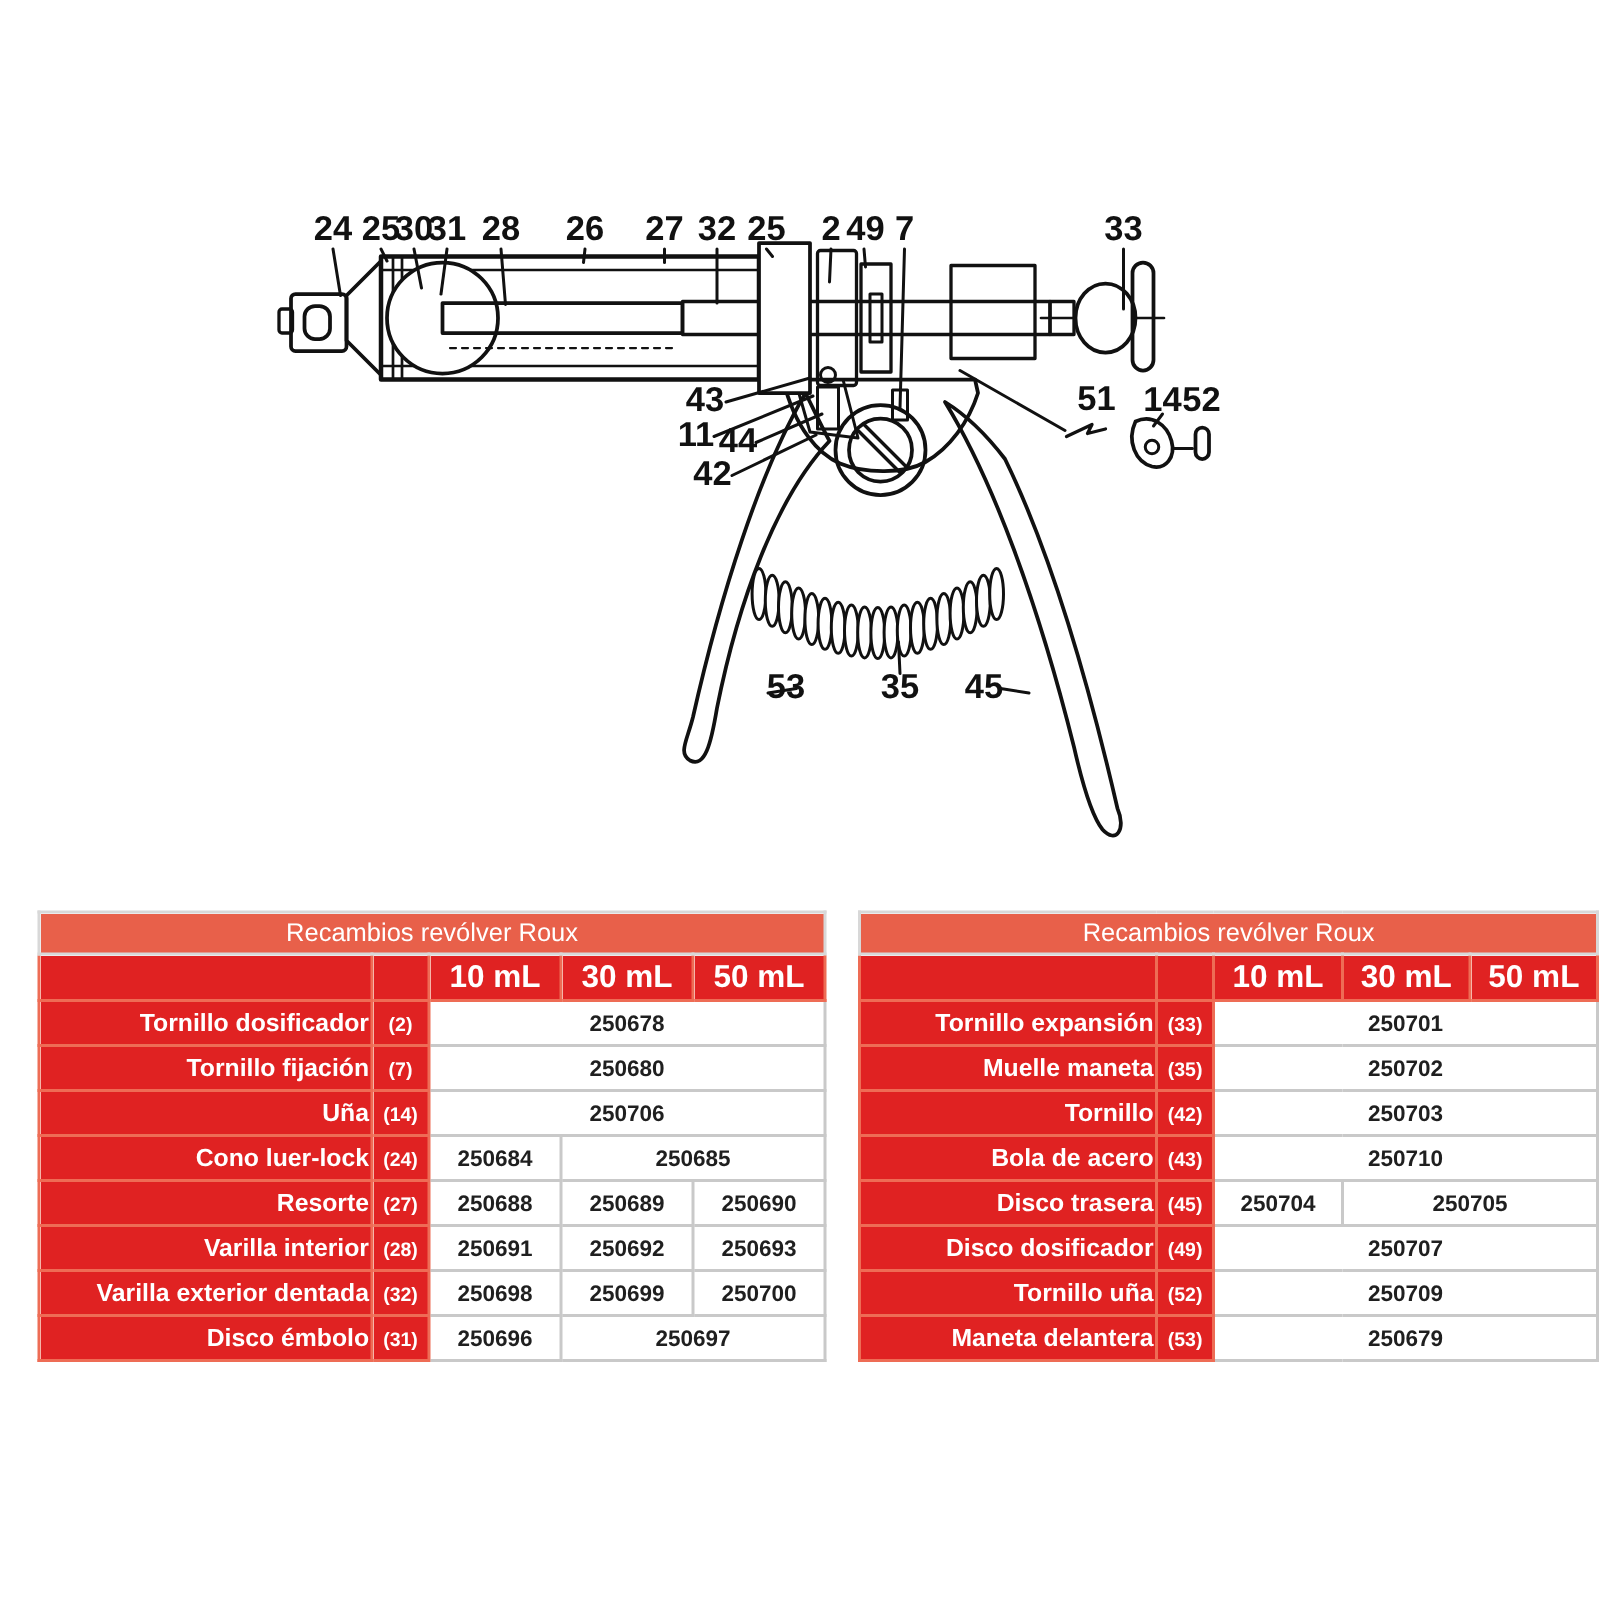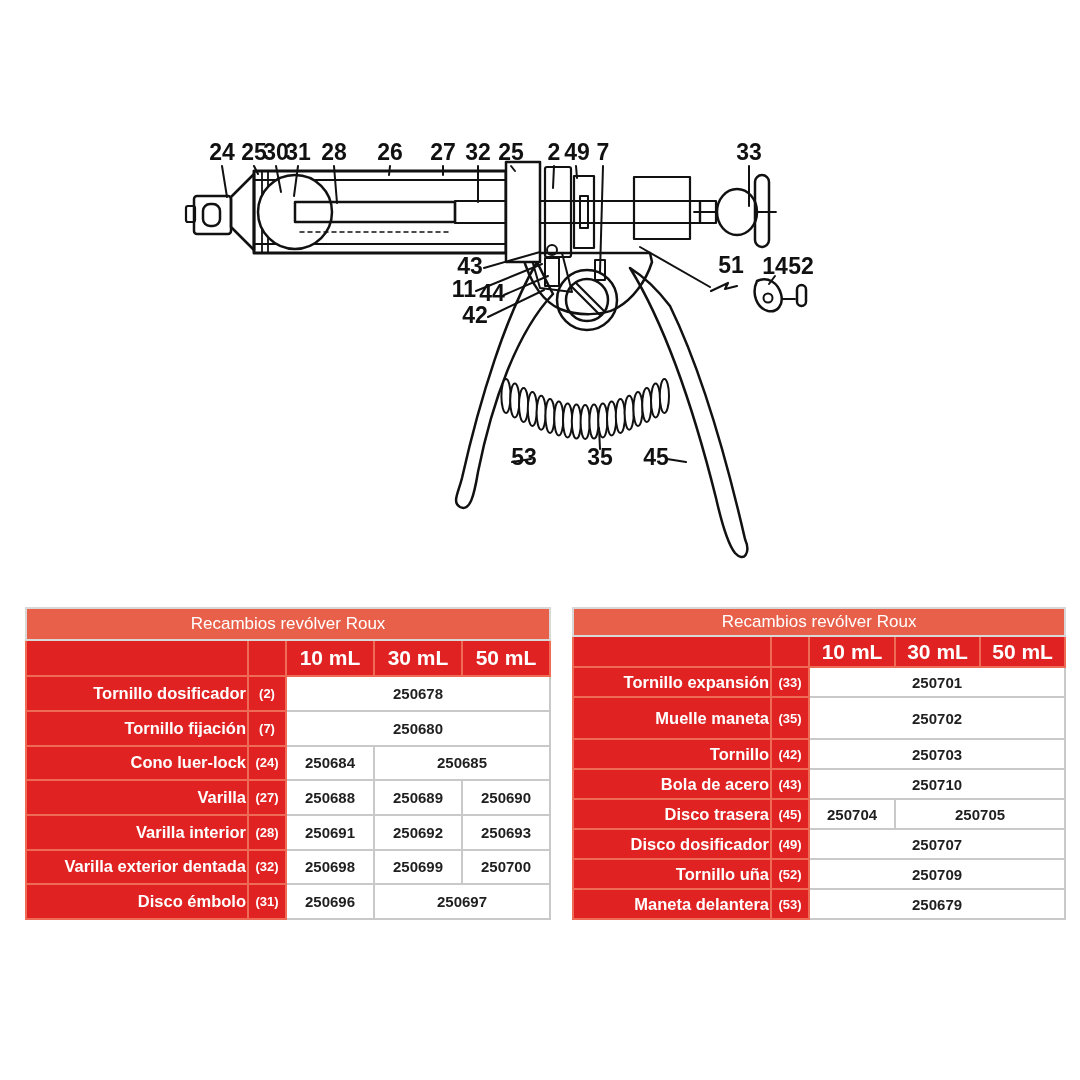--- a/index.html
+++ b/index.html
@@ -235,27 +235,32 @@
           <td class="name">Tornillo dosificador</td>
           <td class="ref">(2)</td>
           <td class="num" colspan="3">250678</td>
         </tr>
         <tr style="height: 30px;">
           <td class="name">Tornillo fijación</td>
           <td class="ref">(7)</td>
           <td class="num" colspan="3">250680</td>
         </tr>
         <tr style="height: 30px;">
+          <td class="name">Uña</td>
+          <td class="ref">(14)</td>
+          <td class="num" colspan="3">250706</td>
+        </tr>
+        <tr style="height: 30px;">
           <td class="name">Cono luer-lock</td>
           <td class="ref">(24)</td>
           <td class="num" colspan="1">250684</td>
           <td class="num" colspan="2">250685</td>
         </tr>
         <tr style="height: 30px;">
-          <td class="name">Varilla</td>
+          <td class="name">Resorte</td>
           <td class="ref">(27)</td>
           <td class="num" colspan="1">250688</td>
           <td class="num" colspan="1">250689</td>
           <td class="num" colspan="1">250690</td>
         </tr>
         <tr style="height: 30px;">
           <td class="name">Varilla interior</td>
           <td class="ref">(28)</td>
           <td class="num" colspan="1">250691</td>
           <td class="num" colspan="1">250692</td>
@@ -293,21 +298,21 @@
           <th class="hdr"></th>
           <th class="hdr">10 mL</th>
           <th class="hdr">30 mL</th>
           <th class="hdr">50 mL</th>
         </tr>
         <tr style="height: 30px;">
           <td class="name">Tornillo expansión</td>
           <td class="ref">(33)</td>
           <td class="num" colspan="3">250701</td>
         </tr>
-        <tr style="height: 42px; border-radius: 11px;">
+        <tr style="height: 30px; border-radius: 11px;">
           <td class="name">Muelle maneta</td>
           <td class="ref">(35)</td>
           <td class="num" colspan="3">250702</td>
         </tr>
         <tr style="height: 30px;">
           <td class="name">Tornillo</td>
           <td class="ref">(42)</td>
           <td class="num" colspan="3">250703</td>
         </tr>
         <tr style="height: 30px;">

